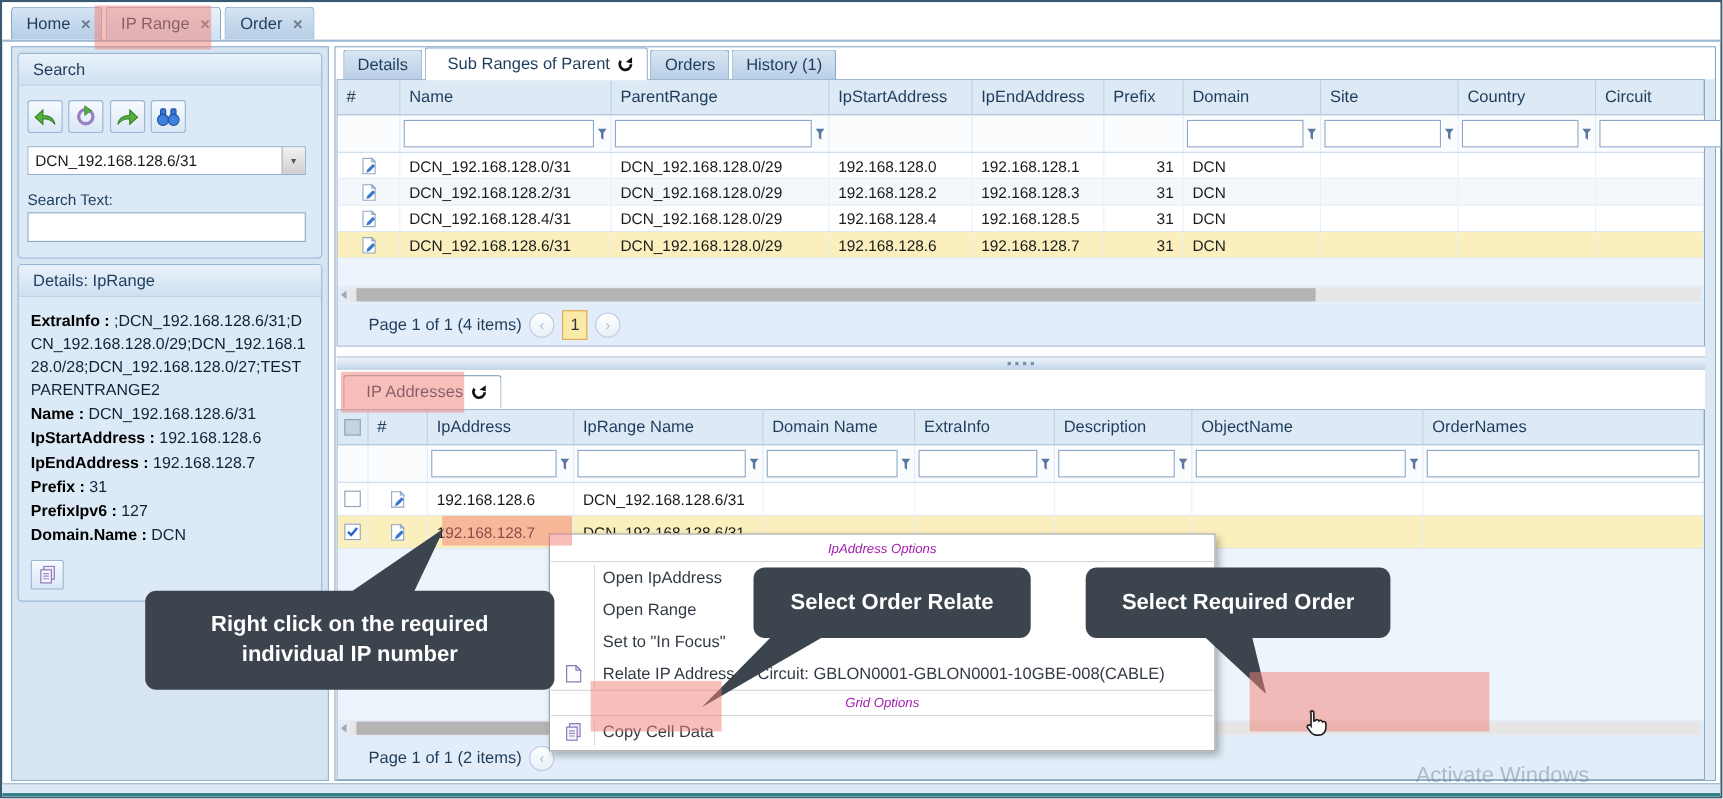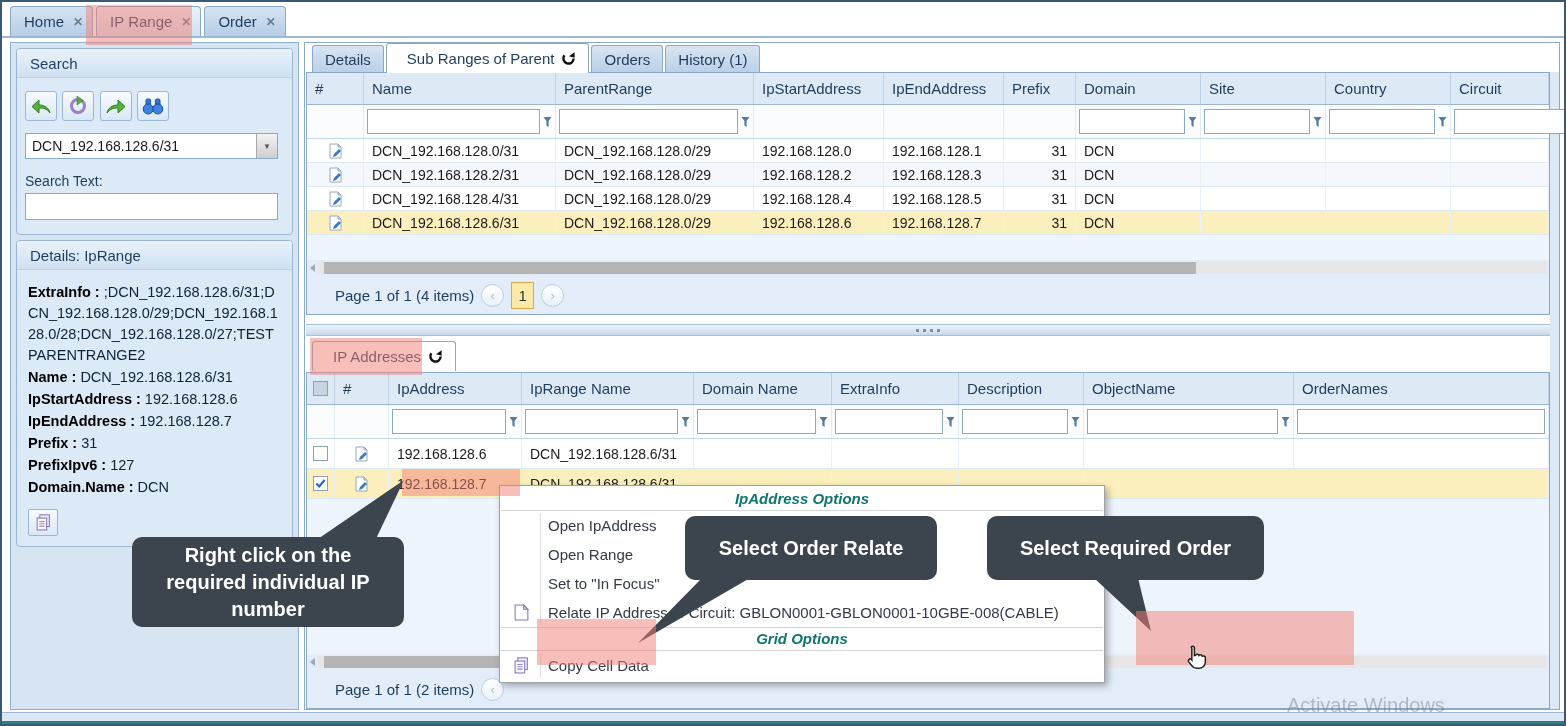--- a/index.html
+++ b/index.html
@@ -101,22 +101,22 @@
   .dot { width:3px; height:3px; background:#7a93ad; }
 
   .chk { width:15px; height:15px; border:1px solid #8aa0b8; background:#fff; display:flex;
          align-items:center; justify-content:center; }
   .chk.hdr { background:#c6d4e2; }
 
   
   .ctxmenu { position:absolute; left:497px; top:483px; width:606px; background:#fff;
              border:1px solid #a0a0a0; box-shadow:3px 3px 7px rgba(0,0,0,.3); z-index:20;
              font-size:15px; color:#333a45; padding:2px 0 2px 0; }
-  .mhdr { text-align:center; font-style:italic; font-weight:bold; color:#0f766e;
-          height:22px; line-height:22px; font-size:15px; }
+  .mhdr { text-align:center; font-style:italic; font-weight:normal; color:#a21caf;
+          height:22px; line-height:22px; font-size:12px; }
   .msep { border-top:1px solid #d4d4d4; margin:0 1px; }
   .mgroup { position:relative; }
   .mgroup::before { content:""; position:absolute; left:40px; top:2px; bottom:2px; width:1px; background:#dcdcdc; }
   .mitem { position:relative; height:29px; display:flex; align-items:center; padding-left:48px; cursor:pointer; }
   .micon { position:absolute; left:8px; width:26px; display:flex; justify-content:center; }
   .mitem.hl { background:linear-gradient(#fefaе8,#fbe49c) #fbe49c; background:linear-gradient(#fdf8e3,#fae49a);
               border:1px solid #dca94e; border-radius:2px; margin:0 2px; height:28px; padding-left:46px; }
   .subarrow { position:absolute; right:9px; width:0; height:0; border-top:4px solid transparent;
               border-bottom:4px solid transparent; border-left:5px solid #333; }
 
@@ -559,21 +559,21 @@
     </div>
   </div>
 
 
   <svg class="tri-overlay" width="1566" height="726">
     <polygon points="310,541 372,541 402,478" fill="#3c454e"></polygon>
     <polygon points="700,576 748,576 636,641" fill="#3c454e"></polygon>
     <polygon points="1092,576 1136,576 1149,629" fill="#3c454e"></polygon>
   </svg>
 
-  <div class="callout" style="left:130px;top:535px;width:272px;height:90px;">Right click on the required individual IP number</div>
+  <div class="callout" style="left:130px;top:535px;width:372px;height:90px;">Right click on the required individual IP number</div>
   <div class="callout" style="left:683px;top:514px;width:252px;height:64px;">Select Order Relate</div>
   <div class="callout" style="left:985px;top:514px;width:277px;height:64px;">Select Required Order</div>
 
   <div class="pink" style="left:84px;top:3px;width:106px;height:40px;"></div>
   <div class="pink" style="left:308px;top:336px;width:112px;height:37px;"></div>
   <div class="pink" style="left:400px;top:467px;width:118px;height:27px;"></div>
   <div class="pink" style="left:535px;top:617px;width:119px;height:46px;"></div>
   <div class="pink" style="left:1134px;top:609px;width:218px;height:54px;"></div>
 
   <svg class="cursor" style="left:1180px;top:642px;" width="28" height="30" viewBox="0 0 24 26">

